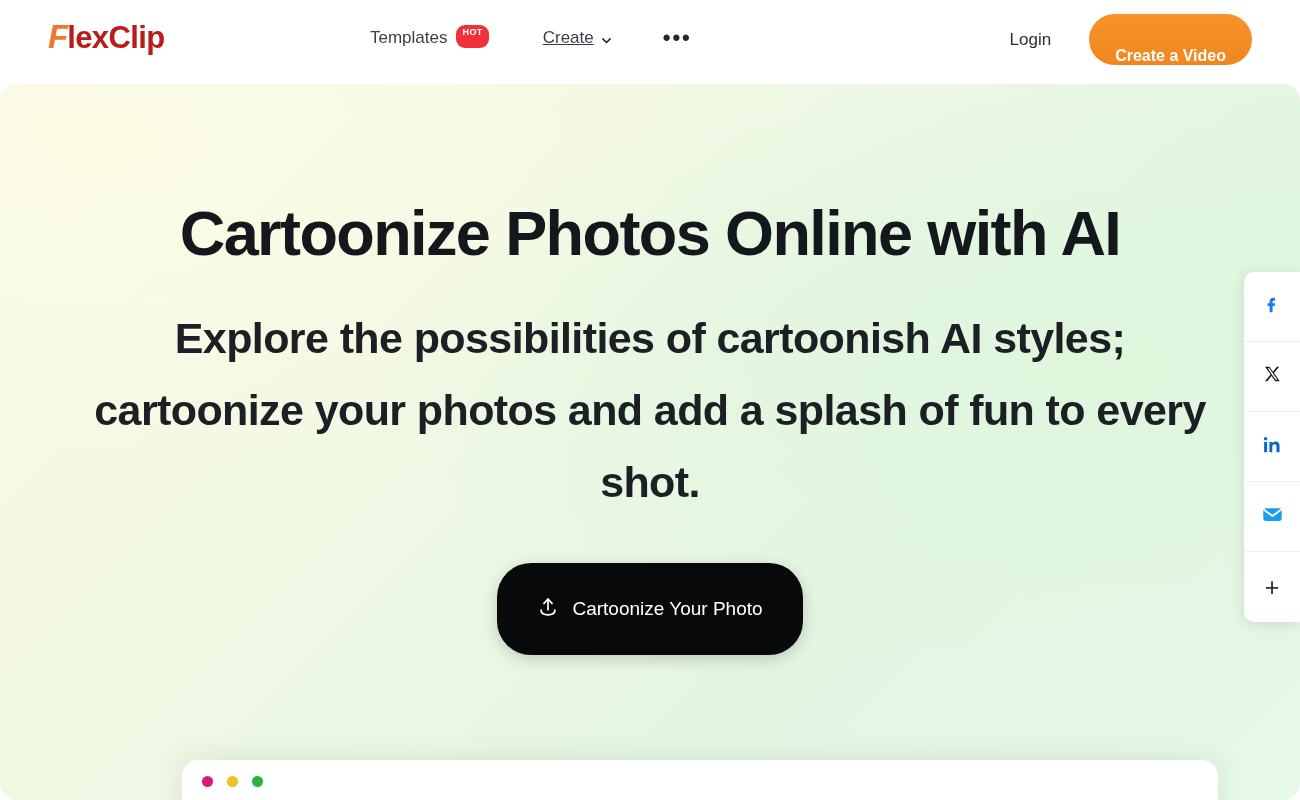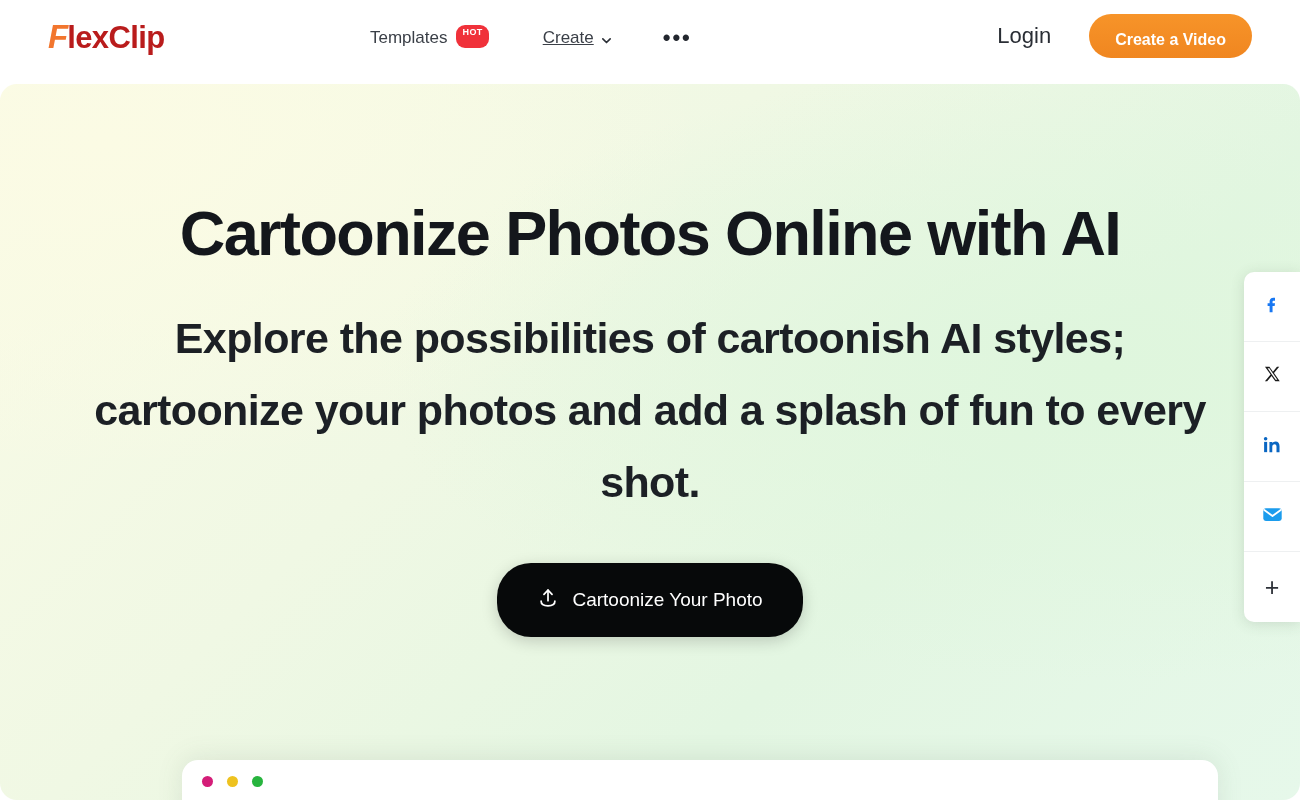--- a/index.html
+++ b/index.html
@@ -101,35 +101,35 @@
   }
 
   .nav-right {
     position: absolute;
     right: 48px;
     top: 14px;
     display: flex;
     align-items: center;
   }
   .login-link {
-    font-size: 22px;
+    font-size: 17px;
     color: #2a2e35;
     cursor: pointer;
     margin-right: 38px;
   }
   .cta-btn {
     background: #f2902b;
     background: linear-gradient(180deg, #f79429 0%, #f08620 100%);
     color: #ffffff;
     font-size: 16px;
     font-weight: bold;
     border: none;
     border-radius: 26px;
-    padding: 0 26px;
-    height: 44px;
+    padding: 16px 26px;
+    height: 51px;
     line-height: 51px;
     cursor: pointer;
     white-space: nowrap;
     font-family: "Liberation Sans", sans-serif;
   }
 
   
   .hero {
     position: absolute;
     top: 84px; left: 0;
@@ -176,21 +176,21 @@
     justify-content: center;
   }
   .hero-cta {
     display: flex;
     align-items: center;
     gap: 13px;
     background: #07090a;
     color: #ffffff;
     border: none;
     border-radius: 34px;
-    height: 74px;
+    height: 92px;
     padding: 12px 40px;
     font-size: 19px;
     cursor: pointer;
     font-family: "Liberation Sans", sans-serif;
     box-shadow: 0 4px 16px rgba(0,0,0,0.18);
   }
 
   
   .mockup {
     position: absolute;

